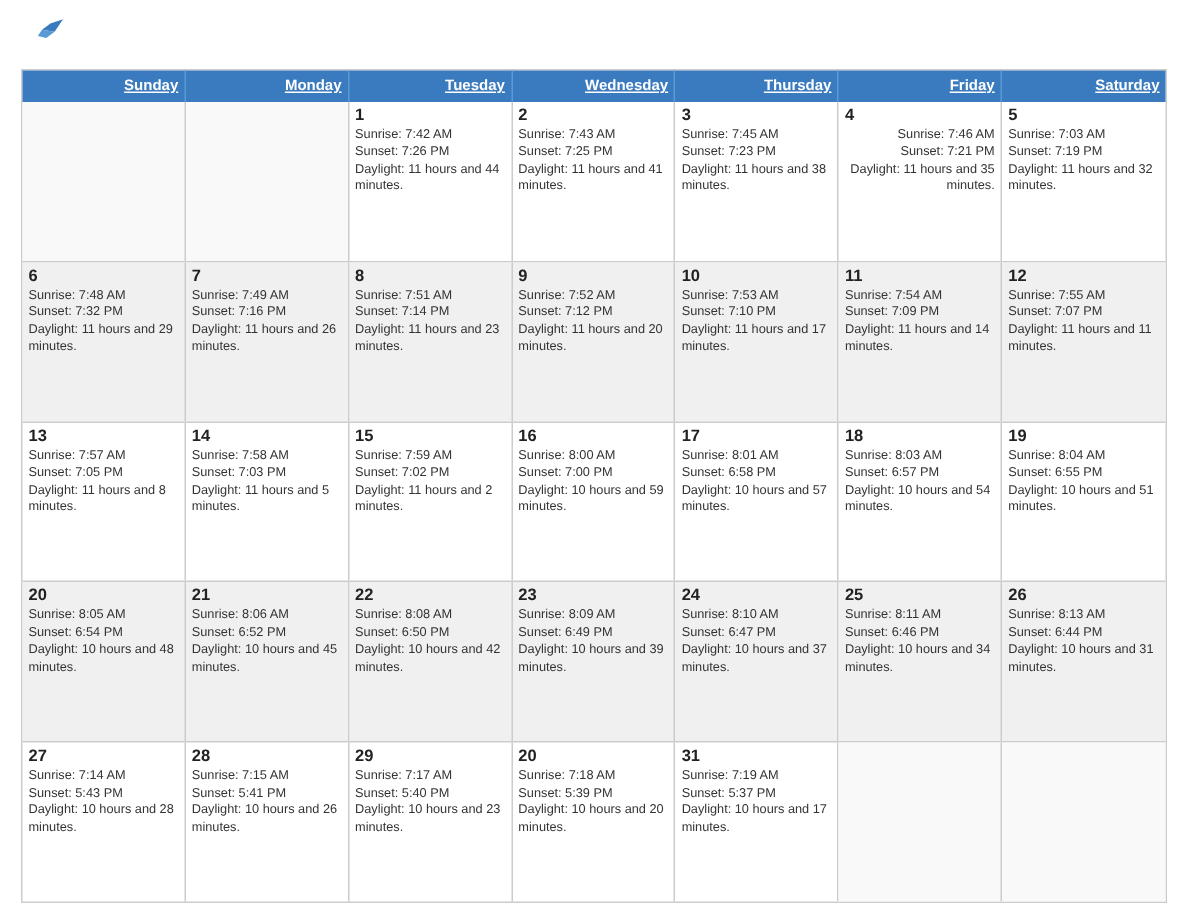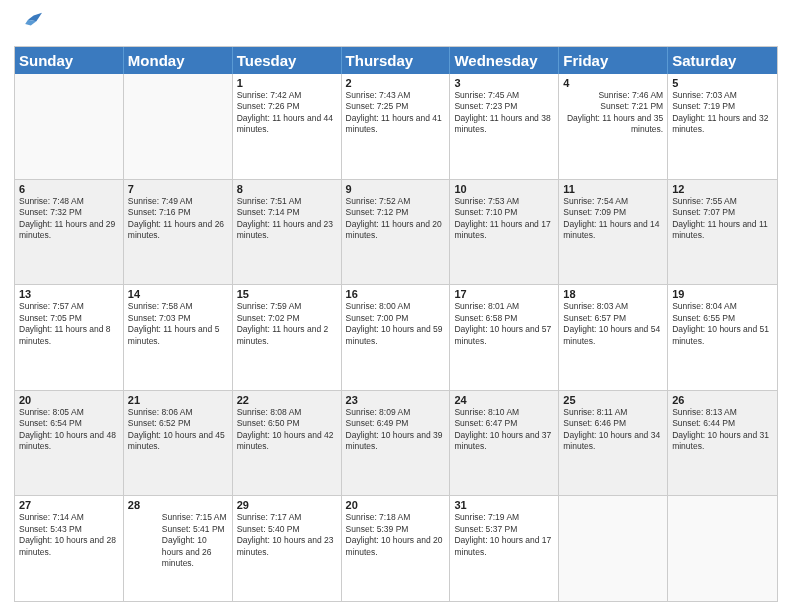--- a/index.html
+++ b/index.html
@@ -60,25 +60,26 @@
       flex-direction: column;
       border: 1px solid #ccc;
     }
     .cal-header {
       display: grid;
       grid-template-columns: repeat(7, 1fr);
       background: #3a7abf;
     }
     .cal-header-cell {
       color: #fff;
-      font-size: 15px;
+      font-size: 10px;
       font-weight: bold;
       padding: 5px 4px;
-      text-align: left;
+      text-align: right;
       border-right: 1px solid #5a9ad4;
+      text-decoration: underline;
     }
     .cal-header-cell:last-child { border-right: none; }
     .cal-body {
       flex: 1;
       display: flex;
       flex-direction: column;
     }
     .cal-row {
       display: grid;
       grid-template-columns: repeat(7, 1fr);
@@ -130,22 +131,22 @@
       <h1></h1>
       <h2></h2>
     </div>
   </div>
 
   <div class="calendar">
     <div class="cal-header">
     <div class="cal-header-cell">Sunday</div>
         <div class="cal-header-cell">Monday</div>
         <div class="cal-header-cell">Tuesday</div>
+        <div class="cal-header-cell">Wednesday</div>
         <div class="cal-header-cell">Thursday</div>
-        <div class="cal-header-cell">Wednesday</div>
         <div class="cal-header-cell">Friday</div>
         <div class="cal-header-cell">Saturday</div>
       </div>
     <div class="cal-body">
     <div class="cal-row">
           <div class="cal-cell empty"></div>
           <div class="cal-cell empty"></div>
           <div class="cal-cell">
             <span class="day-num">1</span>
             <div class="cell-detail" style="white-space: pre-line;">Sunrise: 7:42 AM
@@ -311,21 +312,21 @@
         </div>
         <div class="cal-row">
           <div class="cal-cell">
             <span class="day-num">27</span>
             <div class="cell-detail" style="white-space: pre-line;">Sunrise: 7:14 AM
 Sunset: 5:43 PM
 Daylight: 10 hours and 28 minutes.</div>
           </div>
           <div class="cal-cell">
             <span class="day-num">28</span>
-            <div class="cell-detail" style="white-space: pre-line; margin-left: 34px;">Sunrise: 7:15 AM
+            <div class="cell-detail" style="white-space: pre-line;">Sunrise: 7:15 AM
 Sunset: 5:41 PM
 Daylight: 10 hours and 26 minutes.</div>
           </div>
           <div class="cal-cell">
             <span class="day-num">29</span>
             <div class="cell-detail" style="white-space: pre-line;">Sunrise: 7:17 AM
 Sunset: 5:40 PM
 Daylight: 10 hours and 23 minutes.</div>
           </div>
           <div class="cal-cell">

